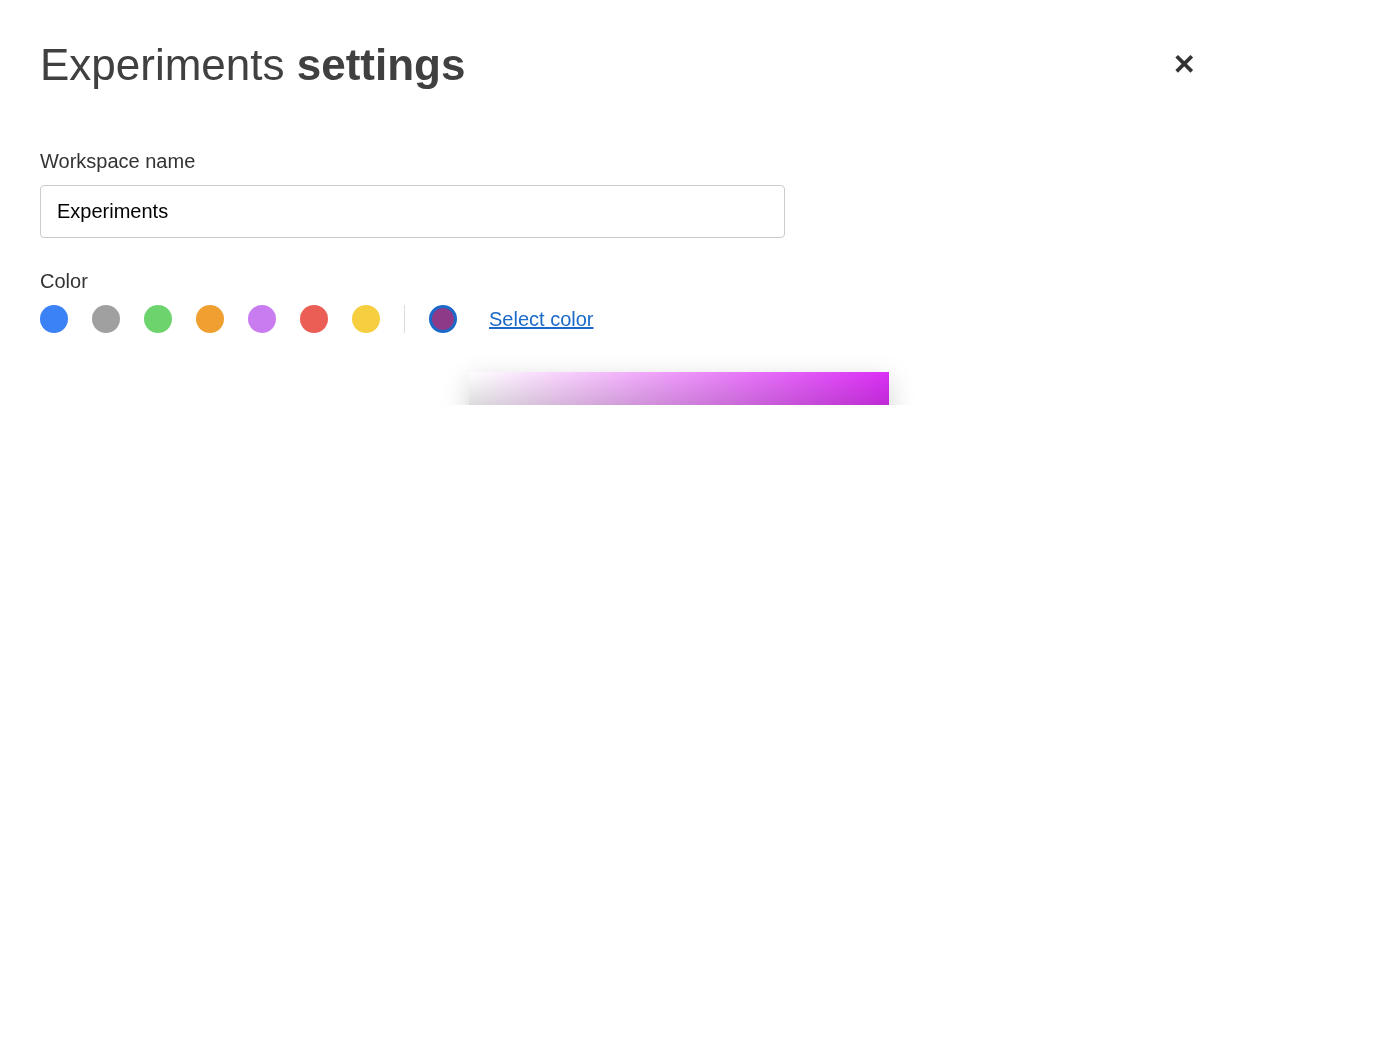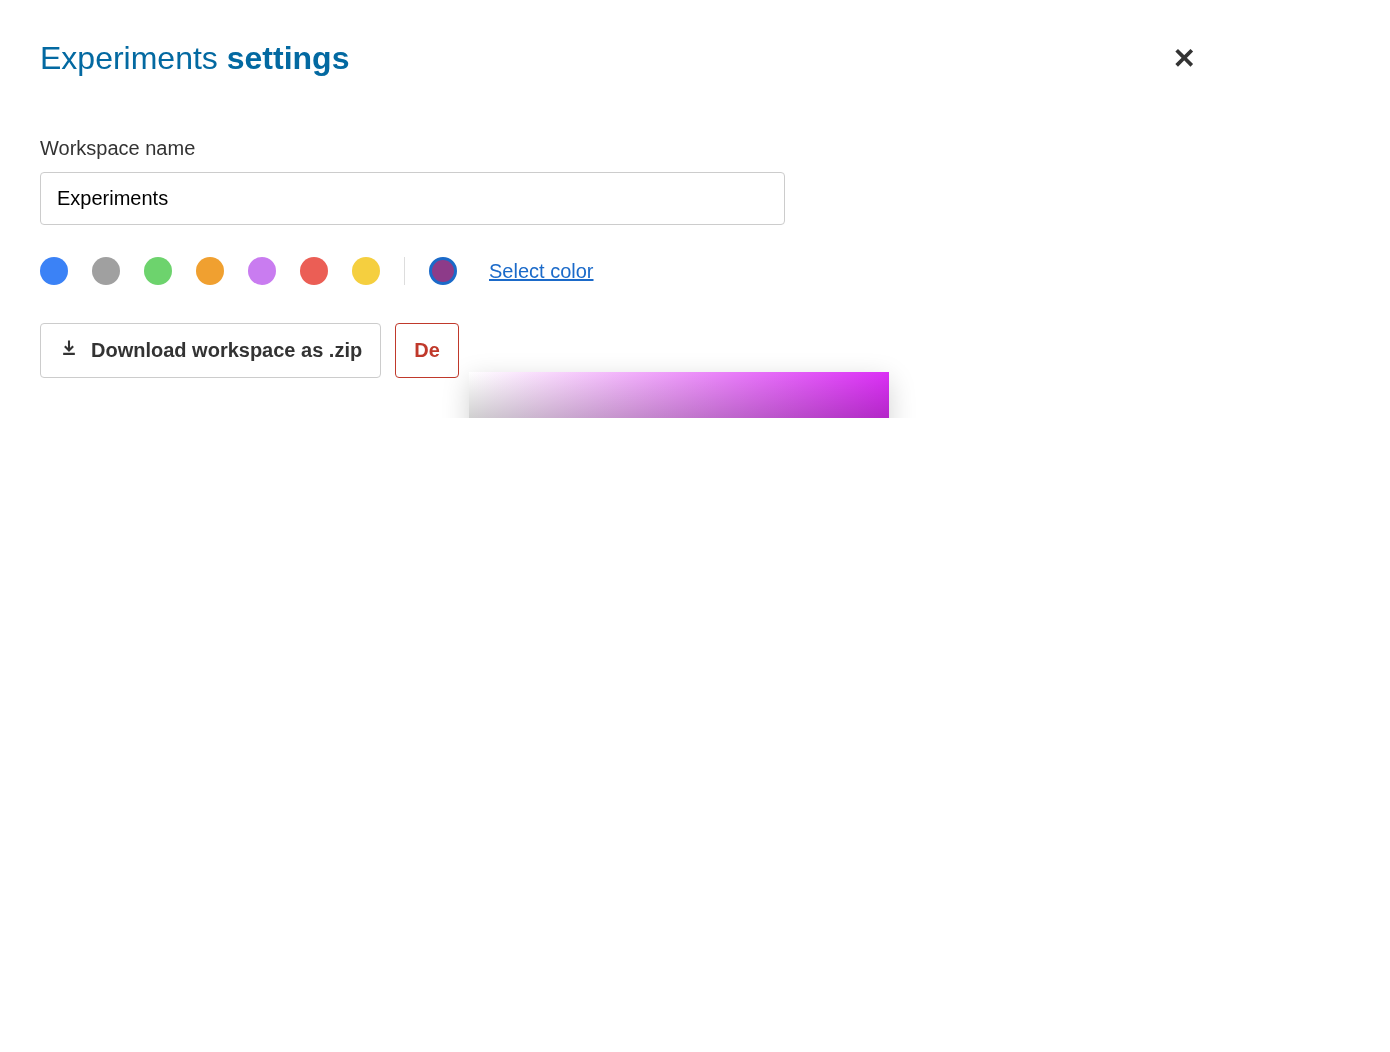--- a/index.html
+++ b/index.html
@@ -1,19 +1,19 @@
 <!DOCTYPE html>
 <html><head>
   <meta charset="utf-8">
   <style>
     * { margin: 0; padding: 0; box-sizing: border-box; }
     body { font-family: -apple-system, BlinkMacSystemFont, "Segoe UI", Helvetica, Arial, sans-serif; background: #fff; color: #333; }
     .modal { position: relative; width: 1240px; padding: 40px; }
     .modal-header { display: flex; justify-content: space-between; align-items: center; margin-bottom: 60px; }
-    .title { font-size: 32px; font-weight: 400; color: #0369a1; }
+    .title { font-size: 44px; font-weight: 400; color: #404040; }
     .title-bold { font-weight: 700; }
     .close-btn { font-size: 28px; font-weight: 700; background: none; border: none; cursor: pointer; color: #333; line-height: 1; padding: 4px; }
     .field-group { margin-bottom: 32px; }
     .label { display: block; font-size: 20px; color: #333; margin-bottom: 12px; margin-top: 24px; }
     .text-input { width: 745px; padding: 14px 16px; font-size: 20px; border: 1px solid #ccc; border-radius: 4px; }
     .color-row { display: flex; align-items: center; gap: 24px; }
     .swatch { width: 28px; height: 28px; border-radius: 50%; cursor: pointer; }
     .swatch-selected { border: 3px solid #1b6ac9; width: 28px; height: 28px; }
     .divider { width: 1px; height: 28px; background: #ddd; }
     .select-color-link { color: #1b6ac9; font-size: 20px; text-decoration: underline; cursor: pointer; margin-left: 8px; }
@@ -52,47 +52,35 @@
       <span>✕</span>
     </button>
   </div>
 
   <div class="field-group">
     <label class="label">Workspace name</label>
     <input type="text" class="text-input" value="Experiments" style="">
   </div>
 
   <div class="field-group">
+    <label class="label">Color</label>
     <div class="color-row">
       <span class="swatch" style="background:#3b82f6"></span>
       <span class="swatch" style="background:#a0a0a0"></span>
       <span class="swatch" style="background:#6dd36d"></span>
       <span class="swatch" style="background:#f0a030"></span>
       <span class="swatch" style="background:#c97cf0"></span>
       <span class="swatch" style="background:#eb5e55"></span>
       <span class="swatch" style="background:#f5cf3f"></span>
       <span class="divider"></span>
       <span class="swatch swatch-selected" style="background:#8d3b89"></span>
       <a class="select-color-link">Select color</a>
     </div>
   </div>
 
-  <div class="action-row">
-    <button class="btn btn-outline">
-      <span class="icon-download">
-        <svg width="20" height="20" viewBox="0 0 24 24" fill="none" stroke="#333" stroke-width="2.5">
-            <path d="M12 3 L12 14 M7 10 L12 15 L17 10 M5 19 L19 19"></path>
-          </svg>
-      </span>
-      <span>Download workspace as .zip</span>
-    </button>
-    <button class="btn btn-danger">
-      <span>De</span>
-    </button>
-  </div>
 
   <div class="color-picker">
     <div class="satval-area">
       <div class="sv-handle" style="left:58%; top:45%;"></div>
     </div>
     <div class="picker-body">
       <div class="picker-controls">
         <button class="eyedropper">
           <span>
             <svg width="28" height="28" viewBox="0 0 24 24" fill="none" stroke="#000" stroke-width="2">

